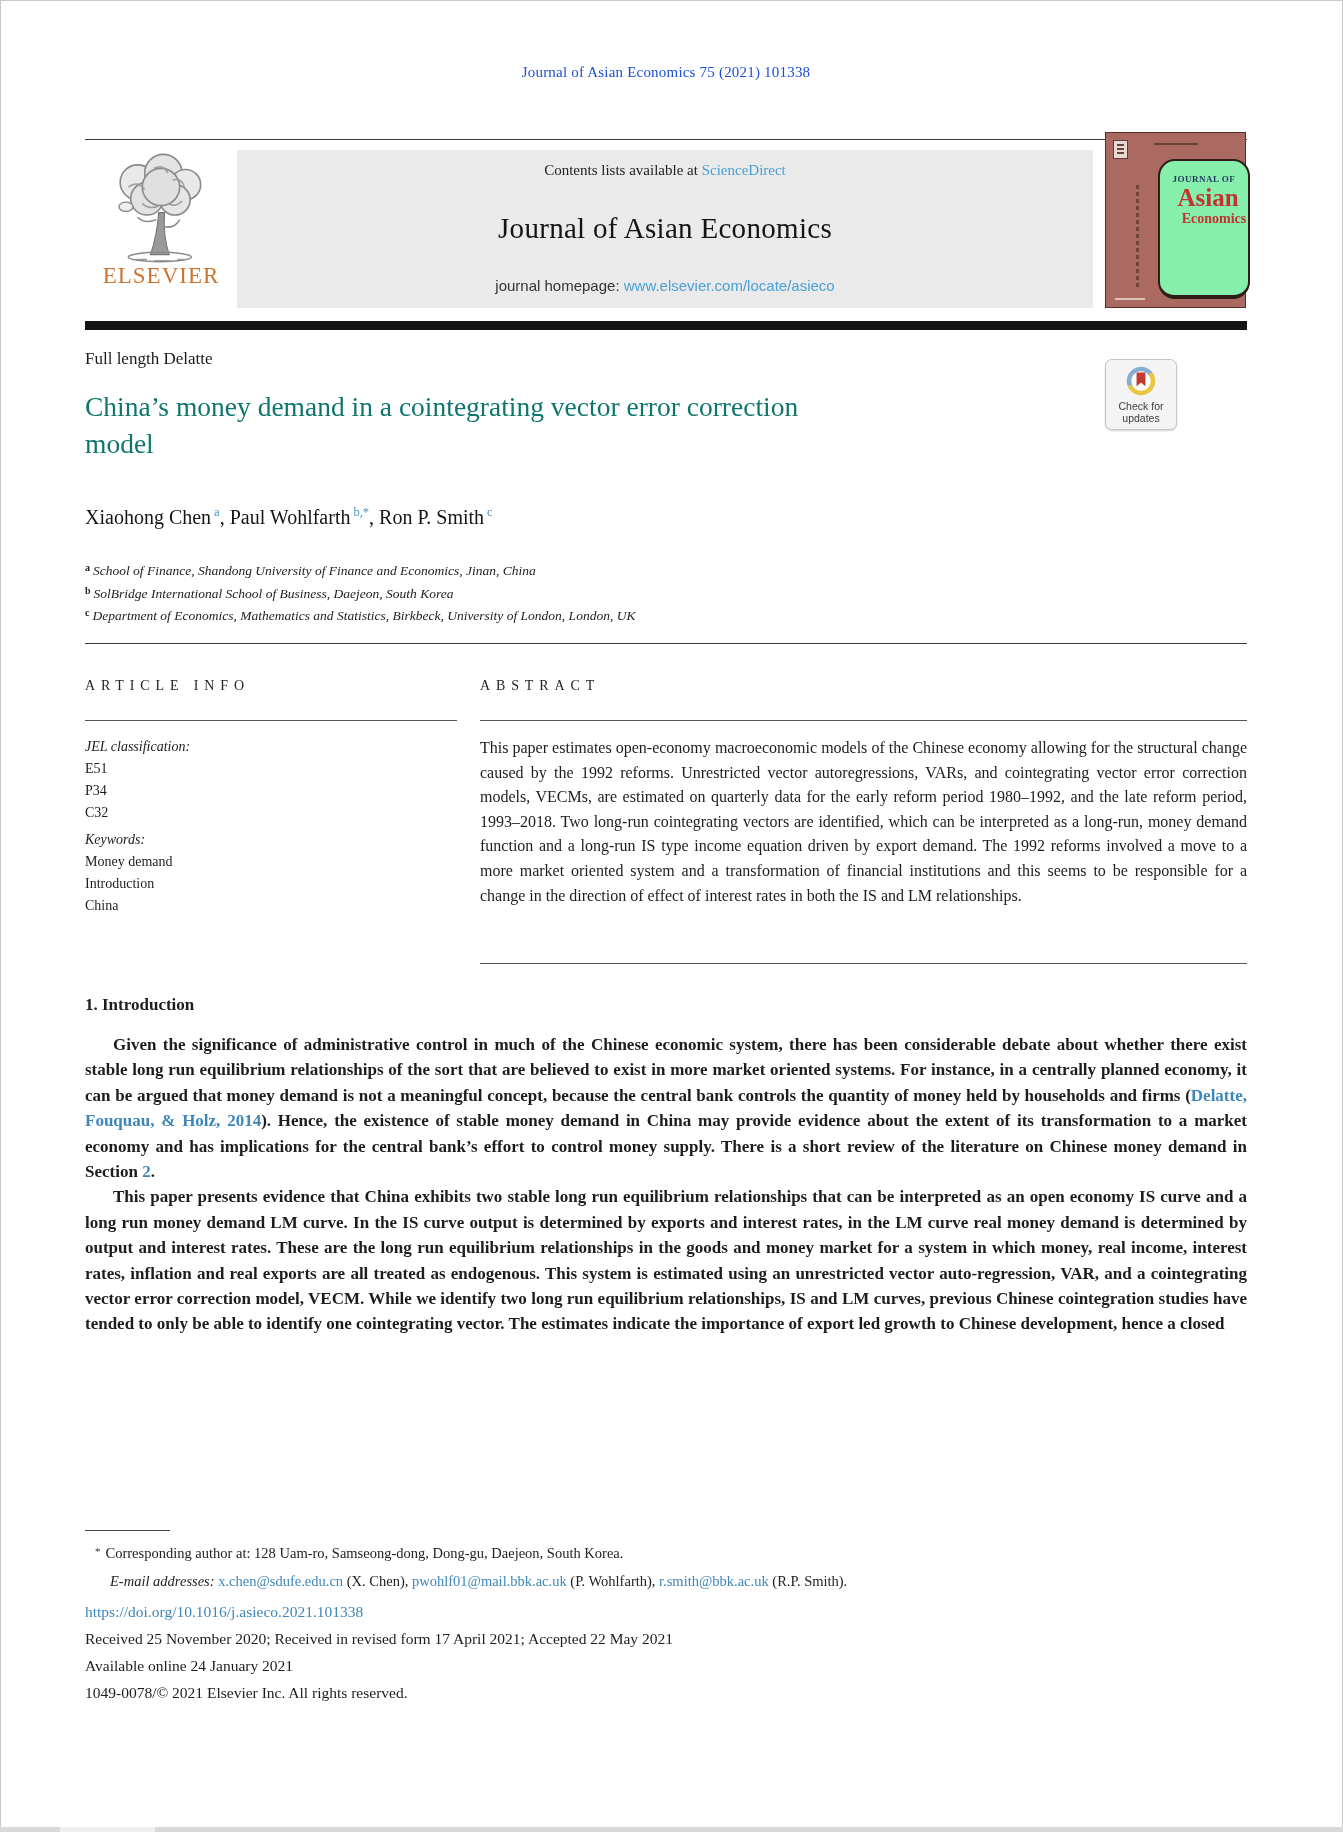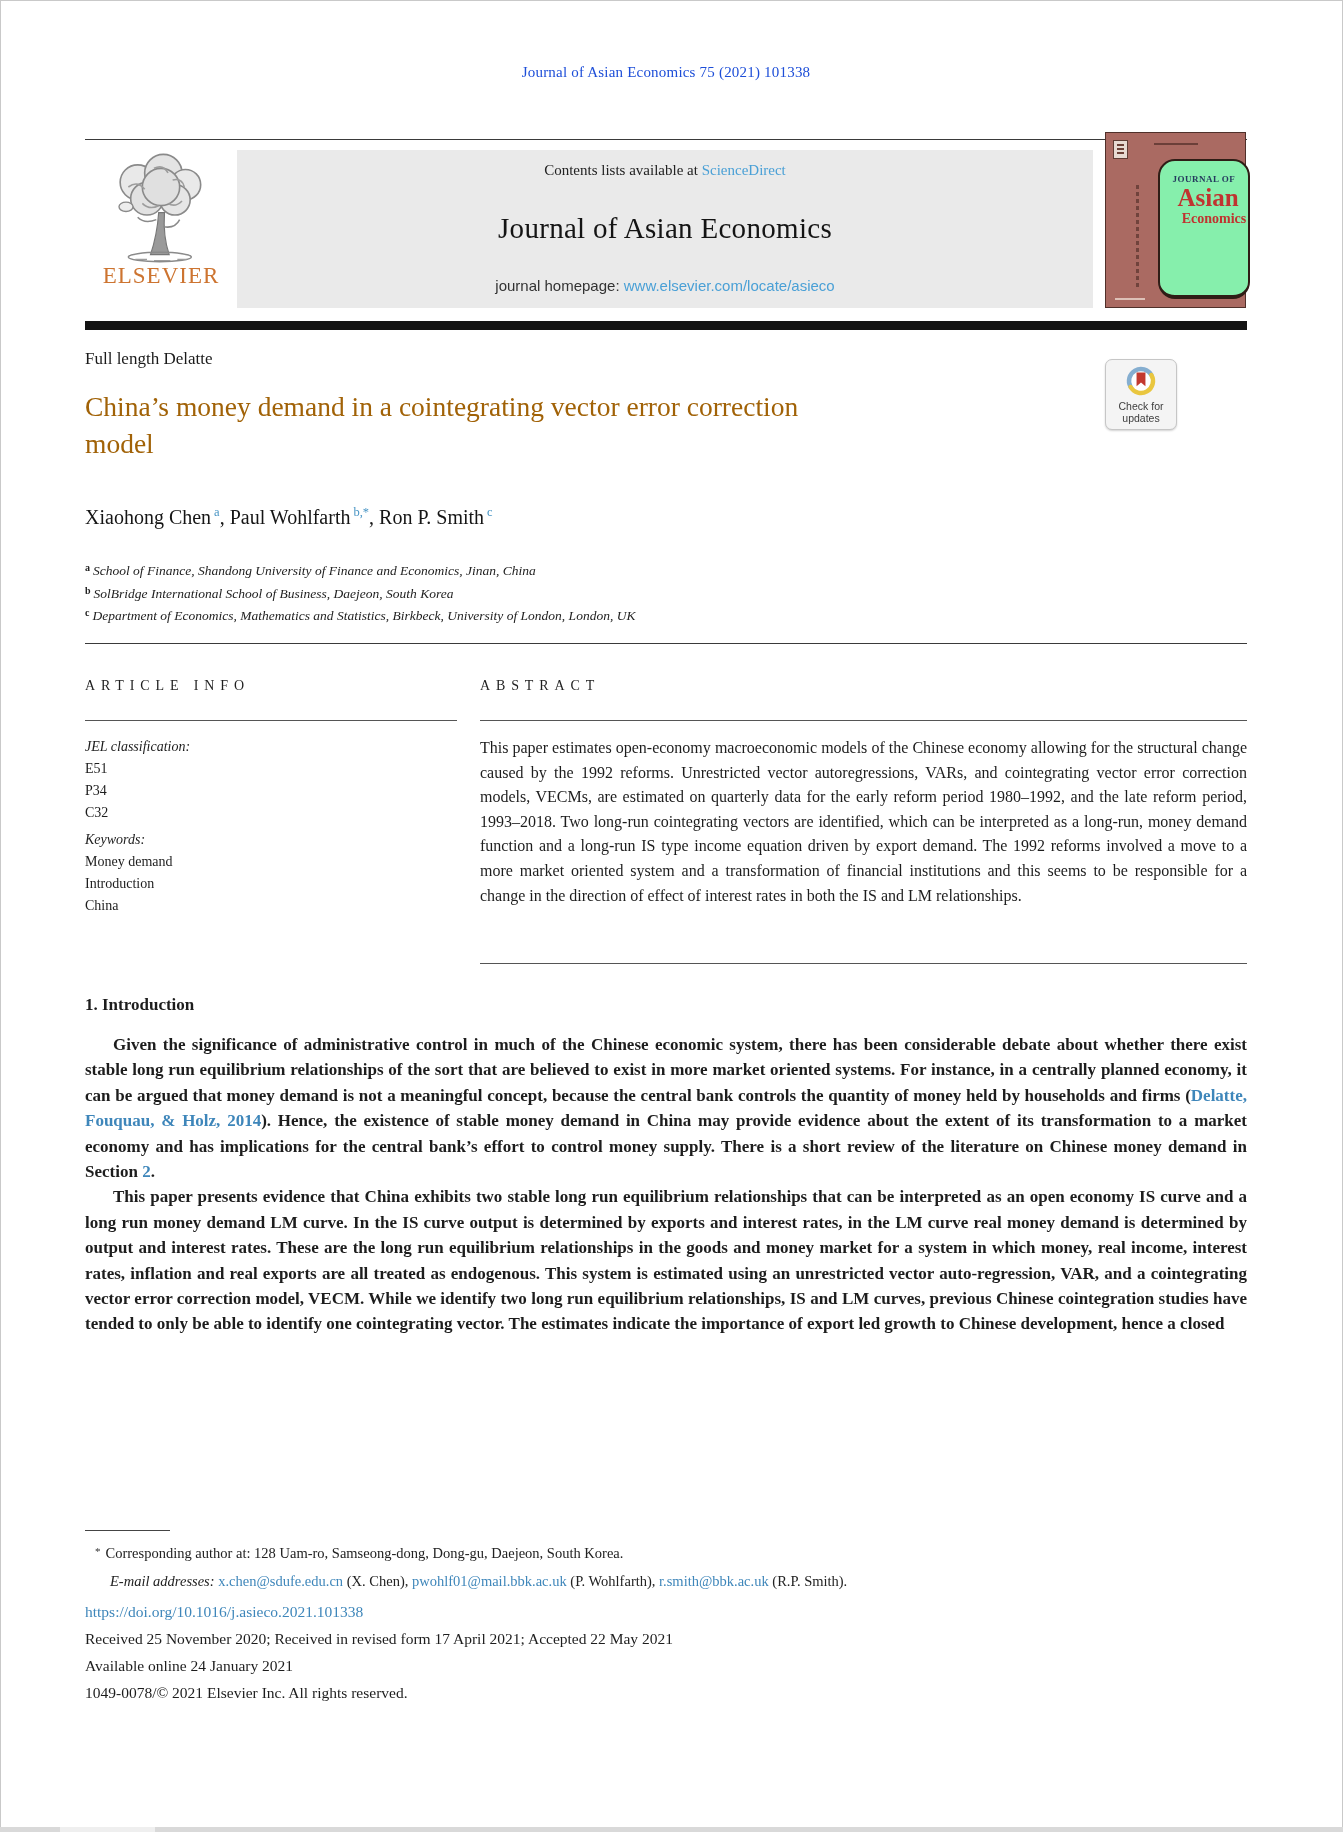--- a/index.html
+++ b/index.html
@@ -78,21 +78,21 @@
 
   
   .article-type { left: 85px; top: 349px; font-size: 17px; color: #1a1a1a; }
   .check-badge {
     left: 1105px; top: 359px; width: 72px; height: 71px;
     background: #f4f4f4; border: 1px solid #c6c6c6; border-radius: 7px;
     box-shadow: 0 1px 2px rgba(0,0,0,.18);
     text-align: center; cursor: pointer; padding-top: 5px;
   }
   .badge-text { font-size: 10.5px; line-height: 11.5px; color: #3d3d3d; font-family: "Liberation Sans", sans-serif; }
-  .title { left: 85px; top: 388px; width: 760px; font-size: 27.5px; line-height: 37px; color: #a16207; }
+  .title { left: 85px; top: 388px; width: 760px; font-size: 27.5px; line-height: 37px; color: #0f766e; }
   .authors { left: 85px; top: 506px; font-size: 20px; color: #151515; }
   .authors .sup { font-size: 12.5px; color: #4794c4; position: relative; top: -8px; margin-left: 3px; }
   .affils { left: 85px; top: 560px; font-size: 13.5px; font-style: italic; line-height: 21.5px; color: #222; }
   .affils .sup { font-style: normal; font-weight: bold; font-size: 10px; position: relative; top: -4px; margin-right: 3px; }
 
   
   .section-rule { left: 85px; top: 643px; width: 1162px; height: 1px; background: #3a3a3a; }
   .col-heading { font-size: 14px; letter-spacing: .42em; color: #1f1f1f; }
   .info-heading { left: 85px; top: 678px; }
   .abstract-heading { left: 480px; top: 678px; }

